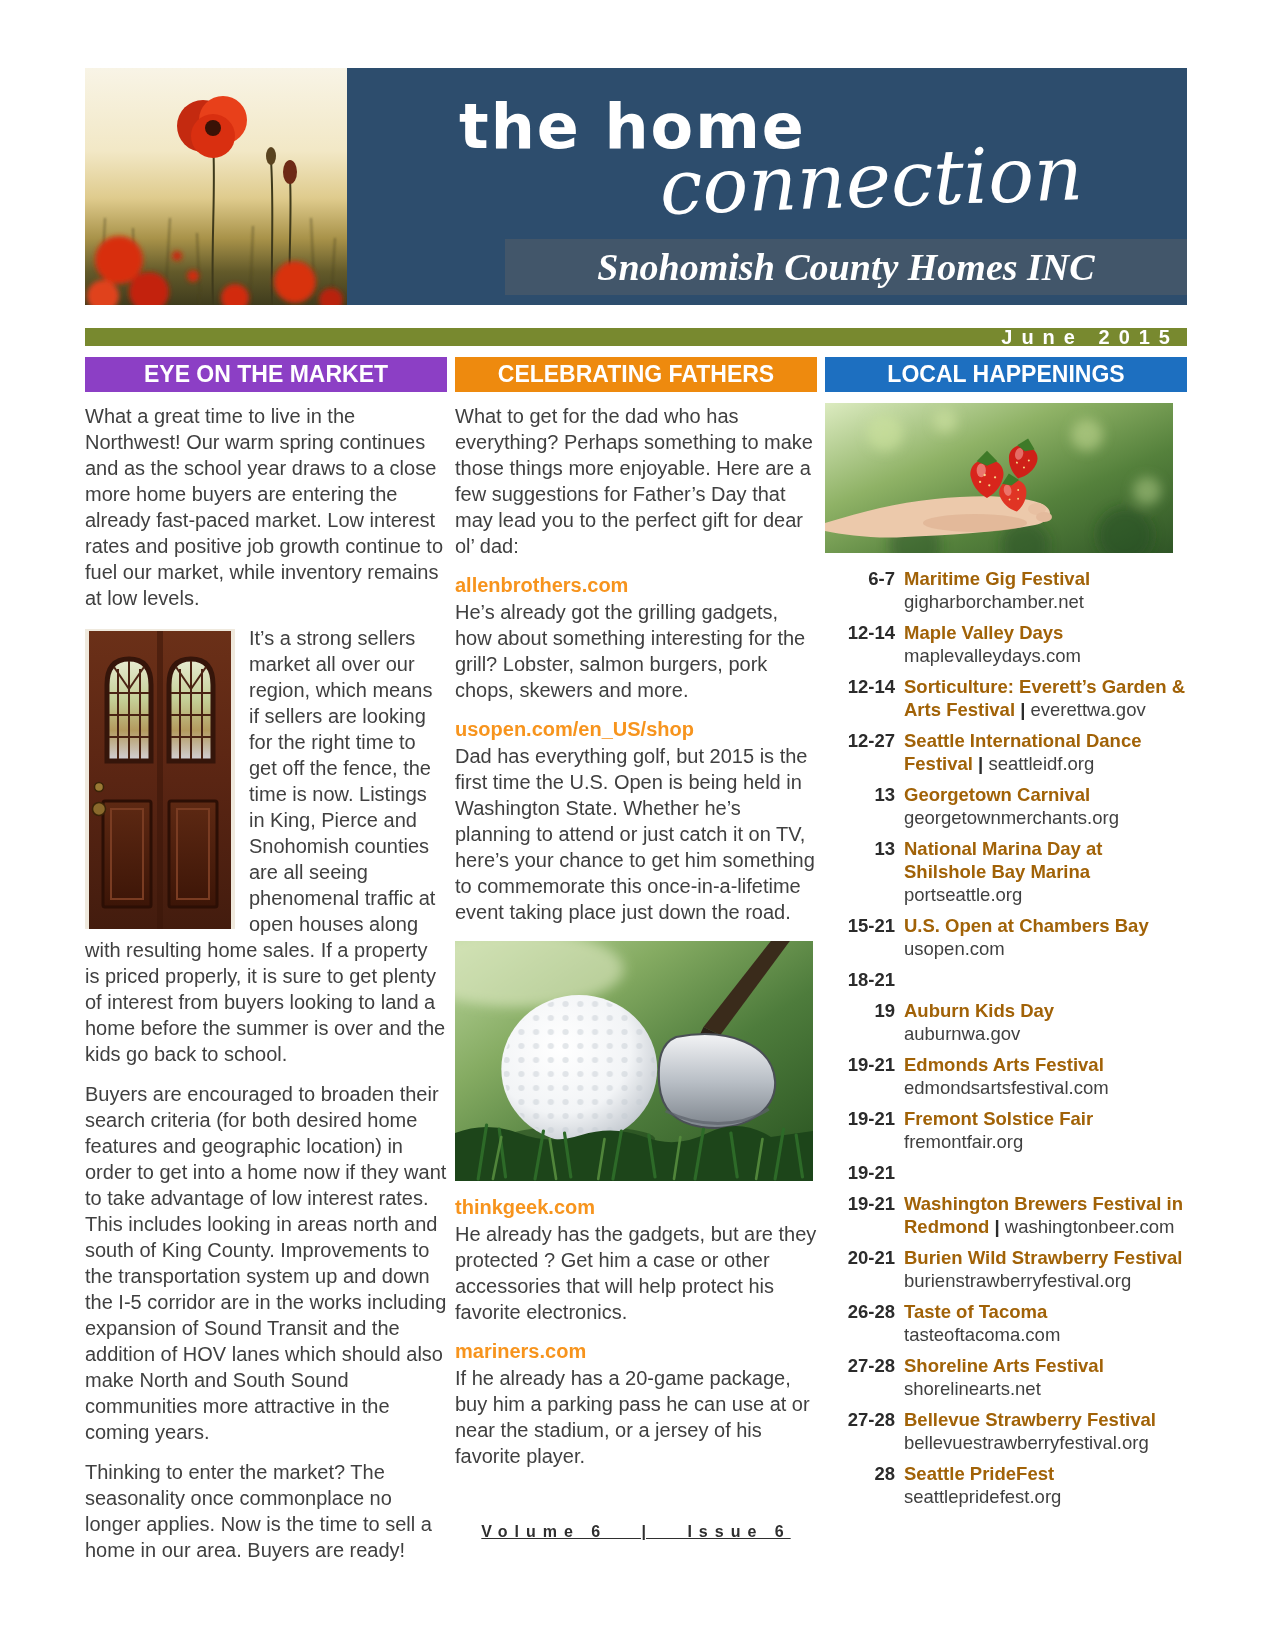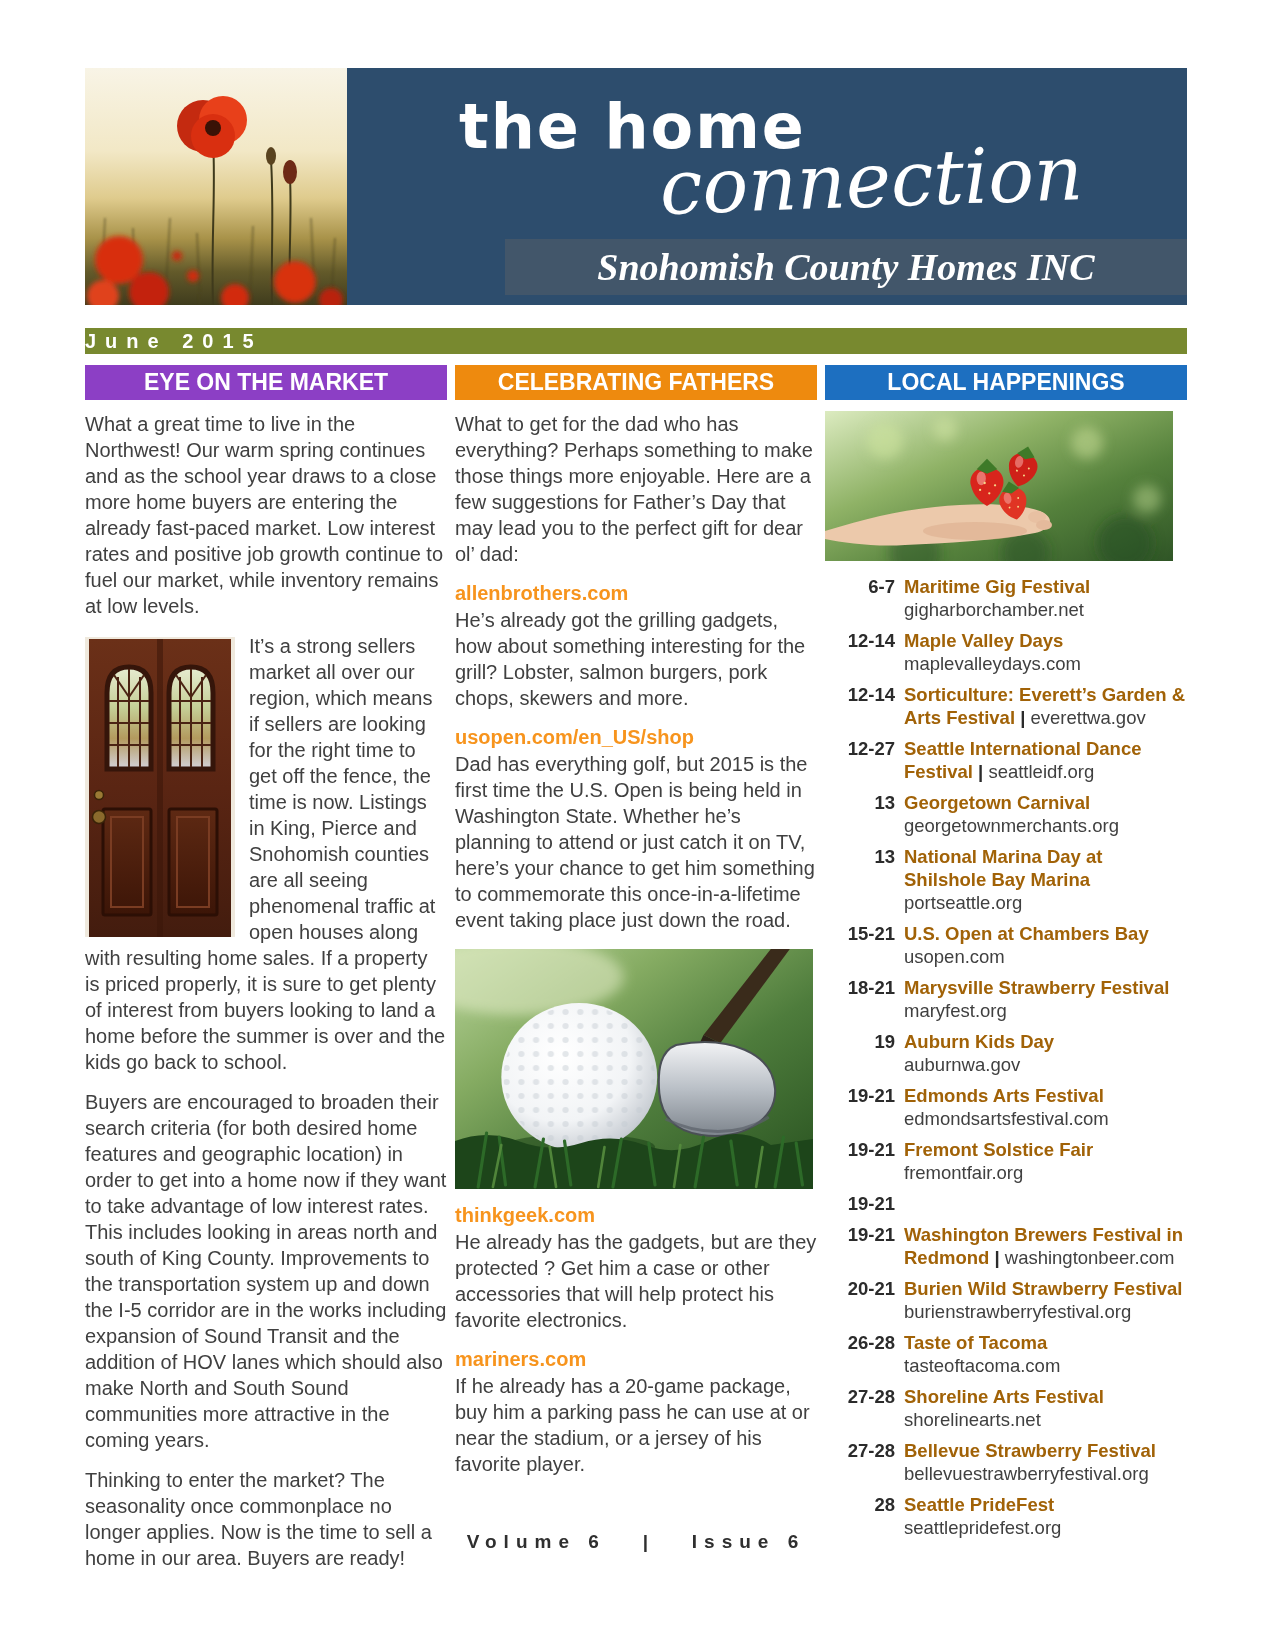--- a/index.html
+++ b/index.html
@@ -9,21 +9,21 @@
   
   .masthead{margin:68px 88px 0 85px;height:237px;display:flex;}
   .poppy-art{width:262px;height:237px;flex:none;}
   .mast-panel{flex:1;background:#2d4d6d;position:relative;overflow:hidden;}
   .title1{color:#fff;font-weight:bold;font-size:62px;letter-spacing:2px;margin:22px 0 0 112px;font-family:"DejaVu Sans",sans-serif;}
   .title2{color:#fff;font-style:italic;font-family:"DejaVu Serif",serif;font-size:76px;text-align:right;margin:-22px 104px 0 0;transform:rotate(-2deg);}
   .company-banner{position:absolute;left:158px;right:0;bottom:10px;height:56px;background:#42566a;display:flex;align-items:center;justify-content:center;}
   .company-banner span{color:#fff;font-family:"Liberation Serif",serif;font-style:italic;font-weight:bold;font-size:38px;white-space:nowrap;}
 
   
-  .date-bar{margin:23px 88px 0 85px;height:26px;background:#78892f;display:flex;align-items:center;}
+  .date-bar{margin:23px 88px 0 85px;height:18px;background:#78892f;display:flex;align-items:center;justify-content:flex-end;}
   .date-bar span{color:#fff;font-weight:bold;font-size:20px;letter-spacing:9px;padding-right:8px;}
 
   
   .columns{display:flex;gap:8px;margin:11px 88px 0 85px;align-items:flex-start;}
   .col{flex:1;min-width:0;}
   .col-header{height:35px;line-height:35px;text-align:center;color:#fff;font-weight:bold;font-size:23px;margin:0 0 11px 0;}
   .hdr-purple{background:#8c3fc5;}
   .hdr-orange{background:#ee8a0e;}
   .hdr-blue{background:#1d6fc0;}
 
@@ -31,21 +31,21 @@
   .body-text{margin:0 0 14px 0;}
   .p-clear{overflow:visible;}
 
   
   .door-art{float:left;width:150px;height:300px;margin:4px 14px 2px 0;}
 
   
   .gift-site{color:#f7941d;font-weight:bold;font-size:20px;line-height:25px;margin:14px 0 1px 0;cursor:pointer;}
   .gift-text{margin:0;}
   .golf-art{width:100%;height:240px;margin:16px 0 0 0;display:block;}
-  .volume-line{margin-top:54px;text-align:center;font-size:19px;font-weight:bold;letter-spacing:7px;color:#2f2f2f;white-space:pre;}
+  .volume-line{margin-top:54px;text-align:center;font-size:16px;font-weight:bold;letter-spacing:7px;color:#2f2f2f;white-space:pre;text-decoration:underline;}
 
   
   .strawberry-art{width:97%;height:150px;margin:0 0 14px 0;display:block;}
   .event{display:flex;margin-bottom:8px;}
   .event-date{width:70px;flex:none;text-align:right;font-weight:bold;font-size:18.5px;line-height:23px;color:#2b2b2b;padding-right:9px;}
   .event-body{flex:1;font-size:18.5px;line-height:23px;color:#404040;}
   .event-title{font-weight:bold;color:#a16207;}
   .event-sep{font-weight:bold;color:#2b2b2b;}
   svg{display:block;}
 </style>
@@ -368,24 +368,20 @@
           </div>
           <div class="event">
             <div class="event-date">15-21</div>
             <div class="event-body">
               <div class="event-title">U.S. Open at Chambers Bay</div>
               <div class="event-url">usopen.com</div>
             </div>
           </div>
           <div class="event">
             <div class="event-date">18-21</div>
-            <div class="event-body">
-              <div class="event-title">Marysville Strawberry Festival</div>
-              <div class="event-url">maryfest.org</div>
-            </div>
           </div>
           <div class="event">
             <div class="event-date">19</div>
             <div class="event-body">
               <div class="event-title">Auburn Kids Day</div>
               <div class="event-url">auburnwa.gov</div>
             </div>
           </div>
           <div class="event">
             <div class="event-date">19-21</div>

